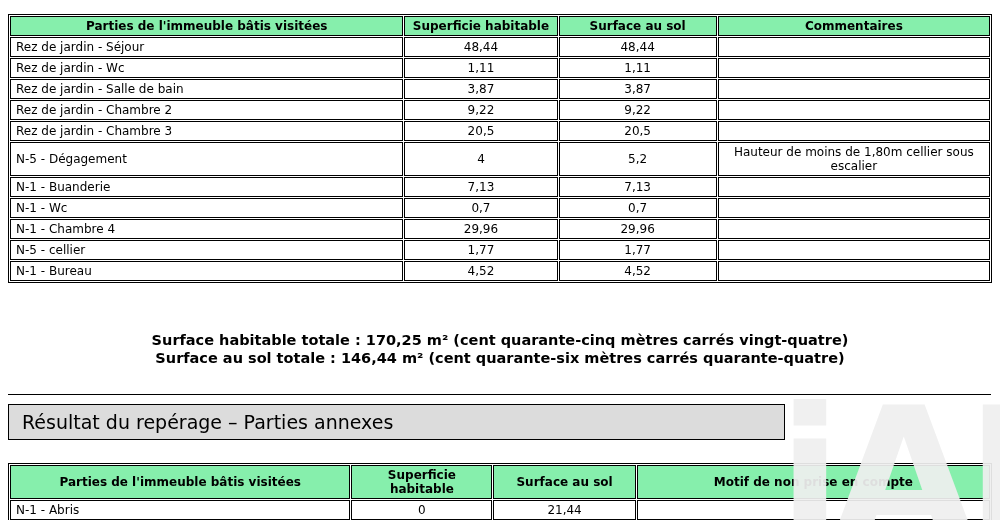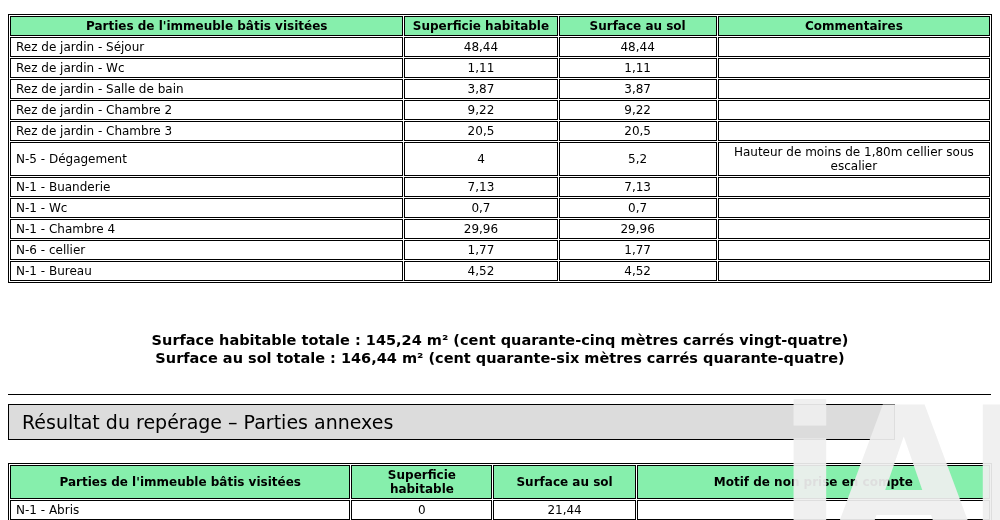--- a/index.html
+++ b/index.html
@@ -73,21 +73,21 @@
     top: 394px;
     width: 983px;
     height: 1px;
     background: #000;
     z-index: 1;
   }
   .section-bar {
     position: absolute;
     left: 8px;
     top: 404px;
-    width: 887px;
+    width: 777px;
     height: 36px;
     background: #dcdcdc;
     border: 1px solid #000;
     line-height: 34px;
     padding-left: 13px;
     font-size: 19px;
     z-index: 1;
   }
 
   
@@ -176,37 +176,37 @@
           <td class="c-center">0,7</td>
           <td class="c-center"></td>
         </tr>
         <tr>
           <td class="c-left">N-1 - Chambre 4</td>
           <td class="c-center">29,96</td>
           <td class="c-center">29,96</td>
           <td class="c-center"></td>
         </tr>
         <tr>
-          <td class="c-left">N-6 - cellier</td>
+          <td class="c-left">N-5 - cellier</td>
           <td class="c-center">1,77</td>
           <td class="c-center">1,77</td>
           <td class="c-center"></td>
         </tr>
         <tr>
           <td class="c-left">N-1 - Bureau</td>
           <td class="c-center">4,52</td>
           <td class="c-center">4,52</td>
           <td class="c-center"></td>
         </tr>
       </tbody>
   </table>
 
 
   <div class="totals">
-    <div>Surface habitable totale : 145,24 m² (cent quarante-cinq mètres carrés vingt-quatre)</div>
+    <div>Surface habitable totale : 170,25 m² (cent quarante-cinq mètres carrés vingt-quatre)</div>
     <div>Surface au sol totale : 146,44 m² (cent quarante-six mètres carrés quarante-quatre)</div>
   </div>
 
   <div class="section-rule"></div>
 
   <div class="section-bar">
     <span>Résultat du repérage – Parties annexes</span>
   </div>
 
   <table class="report" id="t2">

